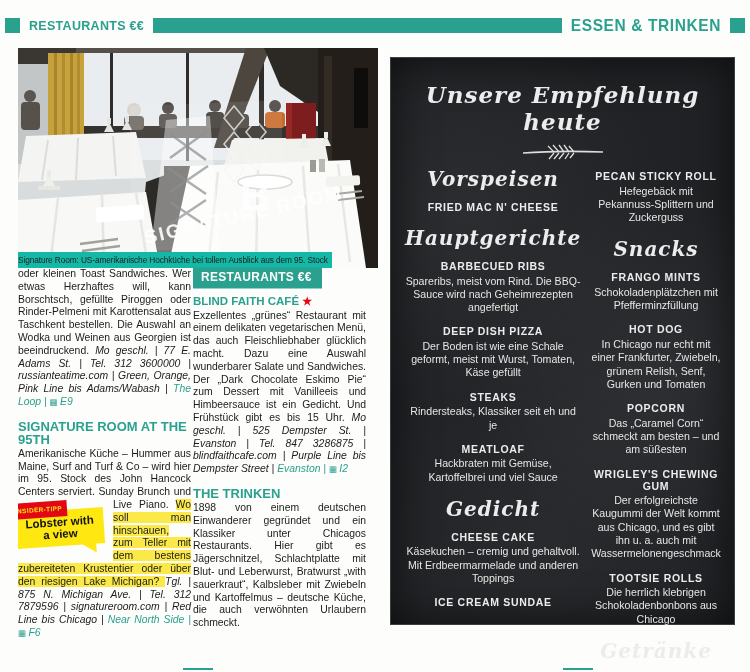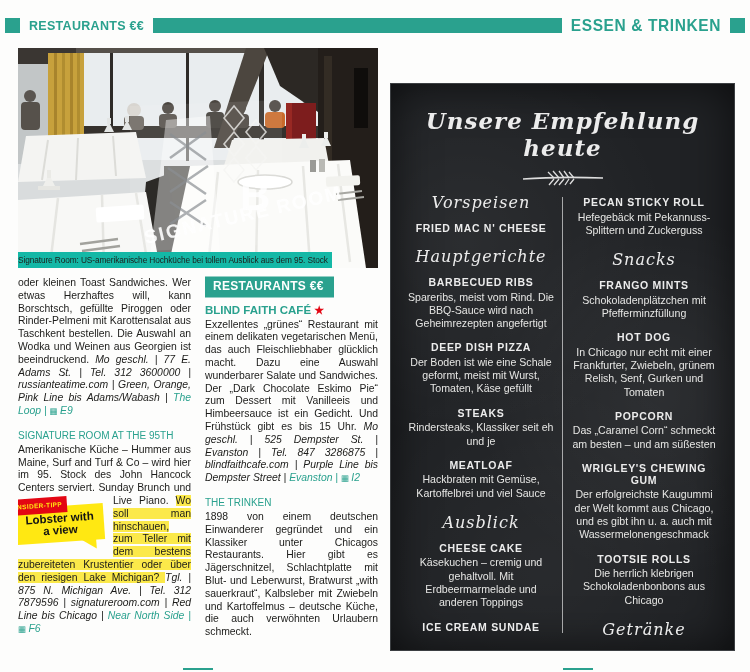--- a/index.html
+++ b/index.html
@@ -12,57 +12,57 @@
   .hsq{width:15px;height:15px;background:#2aa18e;flex:0 0 auto;}
   .hlabel{color:#2aa18e;font-weight:bold;font-size:12.5px;letter-spacing:.3px;white-space:nowrap;transform:scaleY(1.08);}
   .hlabel.big{font-size:15.5px;letter-spacing:.6px;}
   .hbar{flex:1;height:15px;background:#2aa18e;}
   
   .left-page{position:absolute;left:18px;top:48px;width:360px;height:592px;overflow:hidden;}
   .photo-wrap{position:relative;width:360px;height:220px;background:#d9dcdd;}
   .photo-wrap svg{position:absolute;left:0;top:0;}
   .caption{position:absolute;left:0;bottom:0;width:314px;background:#14b8a6;box-sizing:border-box;
     padding:3px 4px 3px 0;font-size:8.3px;letter-spacing:-.1px;white-space:nowrap;color:#1d1d1b;}
-  .columns{display:flex;gap:14px;margin-top:9px;}
+  .columns{display:flex;gap:2px;}
   .col{width:173px;font-size:10.4px;line-height:12.8px;text-align:justify;}
   .col p{margin:0;}
   .meta{font-style:italic;}
   .district{font-style:italic;color:#2aa18e;}
   .map-icon{color:#2aa18e;font-style:normal;font-size:8.5px;}
-  .entry-heading{color:#2aa18e;font-weight:normal;font-size:10px;line-height:13px;margin:11px 0 2px;text-align:left;}
+  .entry-heading{color:#2aa18e;font-weight:bold;font-size:13px;line-height:13px;margin:11px 0 2px;text-align:left;}
   .restaurants-box{display:inline-block;background:#2aa18e;color:#fff;font-weight:bold;font-size:12px;
     padding:3px 10px 4px 8px;letter-spacing:.3px;margin-bottom:7px;transform:scaleY(1.05);}
   .entry-title{color:#2aa18e;font-weight:bold;font-size:11.5px;text-align:left;margin:0 0 2px;}
   .star{color:#e30613;font-size:11px;}
   .highlight{background:#fbe94a;}
   
   .insider{float:left;width:94px;height:50px;margin:3px 7px 3px -6px;position:relative;}
   .insider-bubble{position:absolute;left:4px;right:2px;top:8px;bottom:6px;background:#ffe812;
     transform:rotate(-4deg);display:flex;flex-direction:column;justify-content:center;text-align:center;
     font-weight:bold;font-size:11.5px;line-height:12.5px;color:#141414;}
   .insider-bubble::after{content:"";position:absolute;right:9px;bottom:-9px;width:0;height:0;
     border-left:15px solid transparent;border-top:10px solid #ffe812;}
   .insider-ribbon{position:absolute;top:0;left:-2px;background:#e30613;color:#ffe812;font-size:6.4px;
     font-weight:bold;letter-spacing:.4px;padding:1.5px 5px 2px;transform:rotate(-4deg);z-index:2;white-space:nowrap;}
   
-  .right-page{position:absolute;left:390px;top:57px;width:345px;margin-top:26px;}
+  .right-page{position:absolute;left:390px;top:57px;width:345px;}
   .board{width:345px;height:568px;box-sizing:border-box;padding:14px 10px 10px;color:#ececec;
     background-color:#202225;
     background-image:
       radial-gradient(circle at 22% 28%, rgba(255,255,255,.05), transparent 42%),
       radial-gradient(circle at 78% 55%, rgba(255,255,255,.06), transparent 45%),
       radial-gradient(circle at 45% 85%, rgba(255,255,255,.04), transparent 40%);
     box-shadow:inset 0 0 0 1px #3c3f42, inset 0 0 46px rgba(0,0,0,.65);}
   .board-title{font-family:"DejaVu Serif", serif;font-style:italic;font-weight:bold;font-size:23px;
     text-align:center;letter-spacing:1px;margin:10px 0 8px;}
   .ornament{display:flex;justify-content:center;margin-bottom:4px;}
   .board-cols{display:flex;margin-top:4px;}
   .bcol{flex:1;padding:0 5px;text-align:center;}
   .bdivider{width:1px;background:rgba(255,255,255,.6);margin:6px 0 16px;}
-  .bsection{font-family:"DejaVu Serif", serif;font-style:italic;font-weight:normal;font-size:16px;
+  .bsection{font-family:"DejaVu Serif", serif;font-style:italic;font-weight:bold;font-size:20px;
     letter-spacing:1px;margin:13px 0 10px;}
   .bsection.first{margin-top:2px;}
   .bitem{margin-bottom:11px;}
   .bitem-name{font-weight:bold;font-size:10.5px;letter-spacing:.7px;margin-bottom:2.5px;}
   .bitem-desc{font-size:10.6px;line-height:13.3px;color:#e6e6e4;}
   .bcol.rightcol{padding-top:5px;}
   
   .pagenum{position:absolute;top:668px;width:44px;text-align:center;font-weight:bold;font-size:11px;color:#232323;}
   .pagenum .rule{display:block;width:30px;height:2px;background:#2aa18e;margin:0 auto 3px;}
   .pagenum.pleft{left:176px;}
@@ -232,21 +232,21 @@
           <div class="bitem-desc">Der Boden ist wie eine Schale geformt, meist mit Wurst, Tomaten, Käse gefüllt</div>
         </div>
         <div class="bitem">
           <div class="bitem-name">STEAKS</div>
           <div class="bitem-desc">Rindersteaks, Klassiker seit eh und je</div>
         </div>
         <div class="bitem">
           <div class="bitem-name">MEATLOAF</div>
           <div class="bitem-desc">Hackbraten mit Gemüse, Kartoffelbrei und viel Sauce</div>
         </div>
-        <div class="bsection">Ausblick</div>
+        <div class="bsection">Gedicht</div>
         <div class="bitem">
           <div class="bitem-name">CHEESE CAKE</div>
           <div class="bitem-desc">Käsekuchen – cremig und gehaltvoll. Mit Erdbeermarmelade und anderen Toppings</div>
         </div>
         <div class="bitem">
           <div class="bitem-name">ICE CREAM SUNDAE</div>
         </div>
       </div>
 
       <div class="bdivider"></div>

